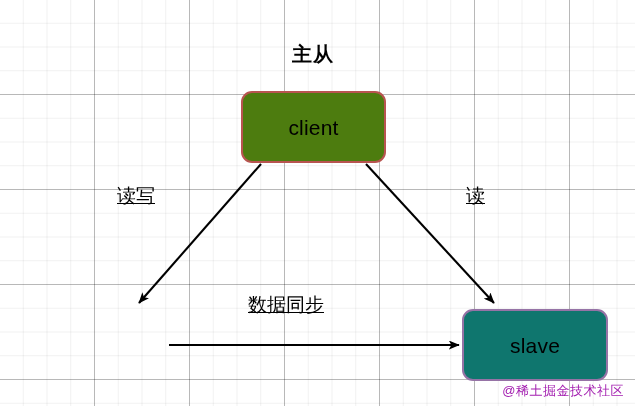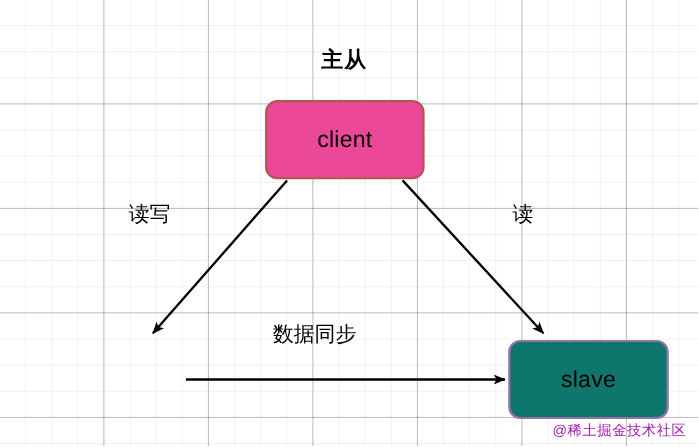--- a/index.html
+++ b/index.html
@@ -58,21 +58,21 @@
     line-height: 1;
     color: #000000;
     letter-spacing: 0.2px;
   }
 
   .node-client {
     left: 241px;
     top: 91px;
     width: 145px;
     height: 72px;
-    background: #ec4899;
+    background: #4d7c0f;
     border-color: #b85450;
   }
 
   .node-master {
     left: 22px;
     top: 309px;
     width: 146px;
     height: 72px;
     background: #e1d5e7;
     border-color: #9673a6;
@@ -100,20 +100,21 @@
     letter-spacing: 1px;
   }
 
   
   .edge-label {
     position: absolute;
     font-size: 19px;
     color: #000000;
     white-space: nowrap;
     line-height: 1;
+    text-decoration: underline;
   }
 
   #label-read-write { left: 117px; top: 186px; }
   #label-read       { left: 466px; top: 186px; }
   #label-sync       { left: 248px; top: 295px; }
 
   
   #watermark {
     position: absolute;
     right: 11px;

